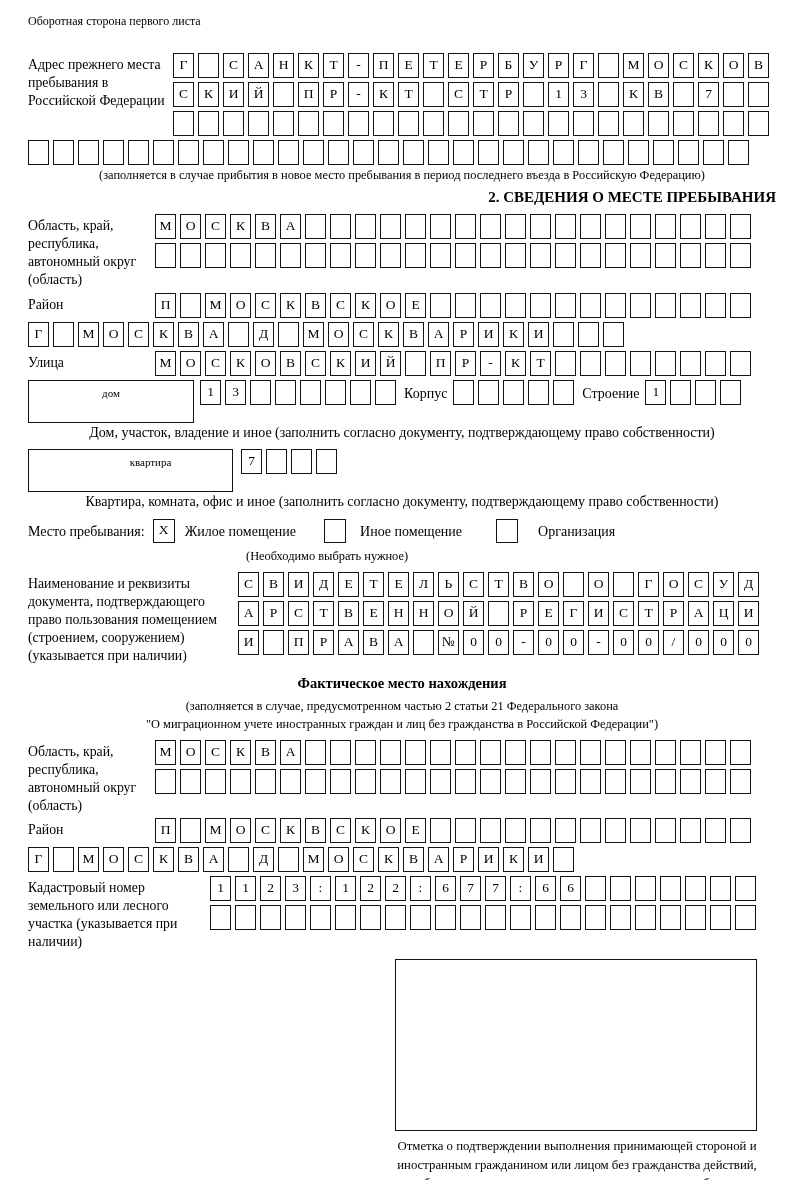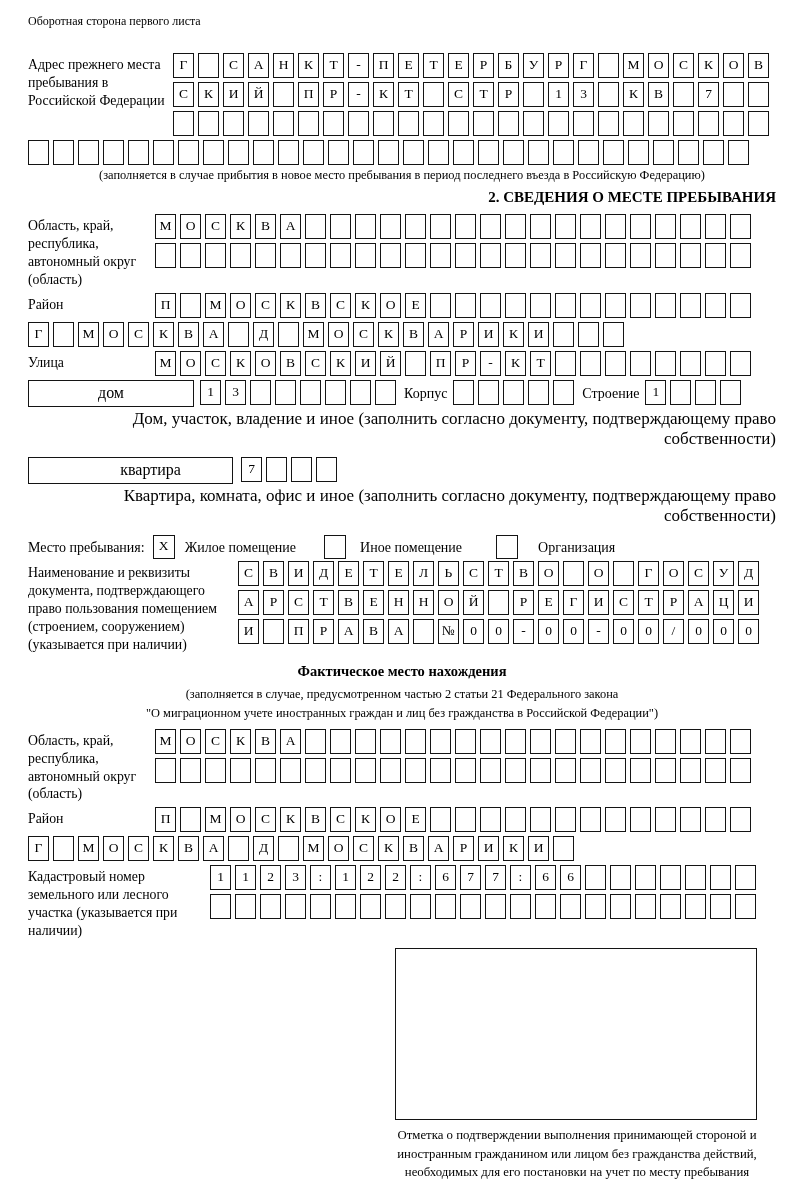--- a/index.html
+++ b/index.html
@@ -12,25 +12,25 @@
   .w145{flex-basis:145px;width:145px;}
   .w127{flex-basis:127px;width:127px;}
   .w200{flex-basis:200px;width:200px;}
   .w210{flex-basis:210px;width:210px;}
   .w182{flex-basis:182px;width:182px;}
   .rowstack{display:flex;flex-direction:column;gap:4px;}
   .cells{display:flex;gap:4px;}
   .cell{box-sizing:border-box;flex:0 0 21px;width:21px;height:25px;border:1.6px solid #141414;
         text-align:center;font-size:13.5px;line-height:21px;background:#fff;}
   .note{font-size:12.4px;text-align:center;margin:2px 0 6px 0;line-height:1.3;}
-  .note-left{font-size:17px;text-align:right;margin:2px 0 8px 0;}
+  .note-left{font-size:14px;text-align:center;margin:2px 0 8px 0;}
   .sect-title{font-weight:bold;text-align:right;font-size:15px;margin:6px 0 8px 0;}
   .sub-title{font-weight:bold;text-align:center;font-size:14.5px;margin:10px 0 6px 0;}
-  .bigbox{box-sizing:border-box;border:1.6px solid #141414;height:27px;line-height:24px;
-          text-align:center;font-size:16px;background:#fff;flex:0 0 auto;}
+  .bigbox{box-sizing:border-box;border:1.6px solid #141414;height:43px;line-height:24px;
+          text-align:center;font-size:11px;background:#fff;flex:0 0 auto;}
   .inline-label{font-size:14px;line-height:27px;white-space:nowrap;}
   .houserow{display:flex;align-items:flex-start;margin-bottom:2px;}
   .stayrow{display:flex;align-items:center;margin-top:6px;}
   .chkbox{box-sizing:border-box;width:22px;height:24px;border:1.6px solid #141414;
           text-align:center;font-size:13.5px;line-height:20px;display:inline-block;flex:0 0 auto;}
   .choose-note{text-align:left;margin-left:218px;margin-top:3px;margin-bottom:8px;}
   .stamp-box{box-sizing:border-box;width:362px;height:172px;border:1.6px solid #141414;
              margin-left:367px;margin-top:8px;background:#fff;}
   .stamp-note{width:406px;margin-left:346px;text-align:center;font-size:12.8px;
               line-height:1.45;margin-top:6px;}
@@ -358,20 +358,21 @@
 
   <div class="stayrow">
     <span class="inline-label">Место пребывания:</span>
     <span class="chkbox" style="margin-left:8px;">X</span>
     <span class="inline-label" style="margin-left:10px;">Жилое помещение</span>
     <span class="chkbox" style="margin-left:28px;"></span>
     <span class="inline-label" style="margin-left:14px;">Иное помещение</span>
     <span class="chkbox" style="margin-left:34px;"></span>
     <span class="inline-label" style="margin-left:20px;">Организация</span>
   </div>
+  <div class="note choose-note">(Необходимо выбрать нужное)</div>
 
   <div class="frow">
     <div class="flabel w210">Наименование и реквизиты документа, подтверждающего право пользования помещением (строением, сооружением) (указывается при наличии)</div>
     <div class="rowstack">
       <div class="cells">
           <span class="cell">С</span>
           <span class="cell">В</span>
           <span class="cell">И</span>
           <span class="cell">Д</span>
           <span class="cell">Е</span>

